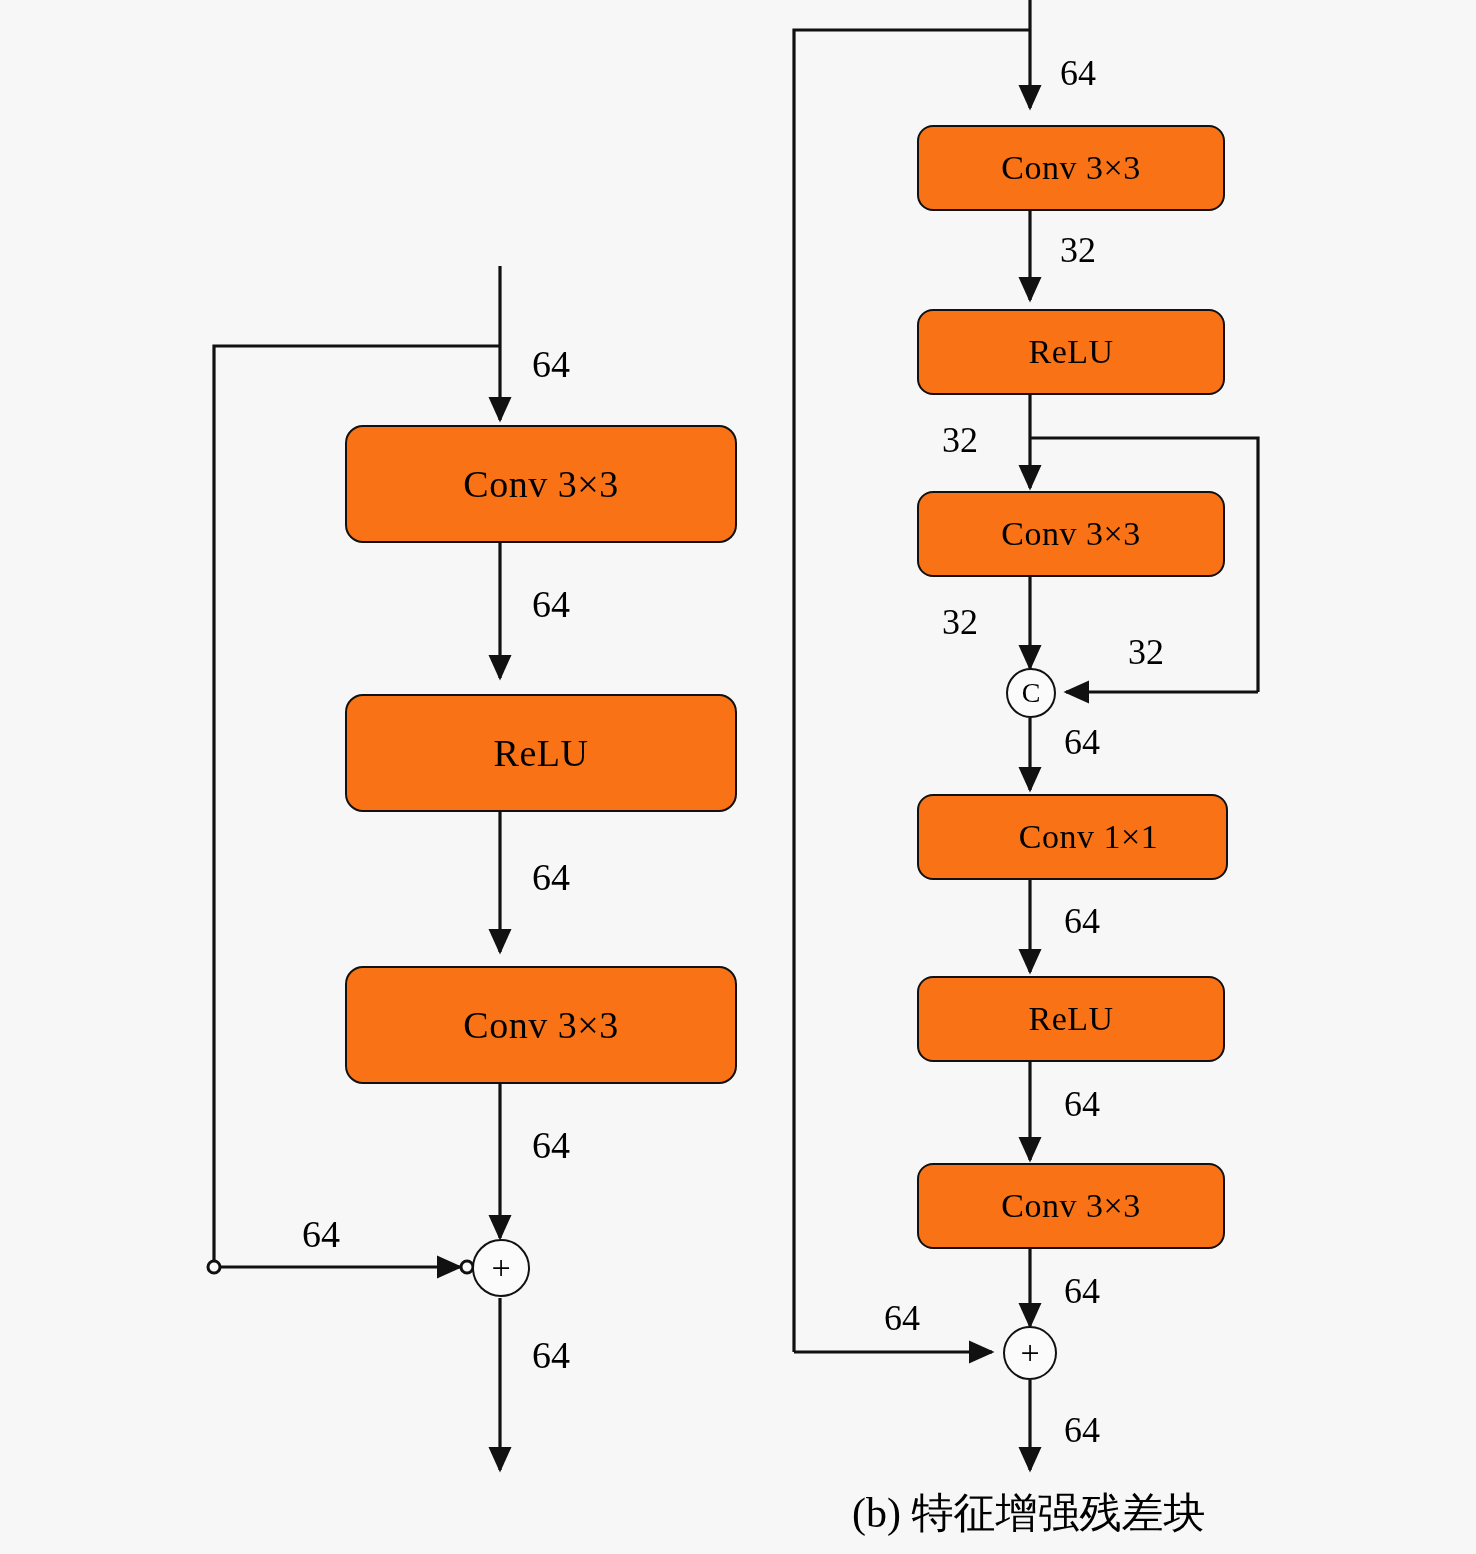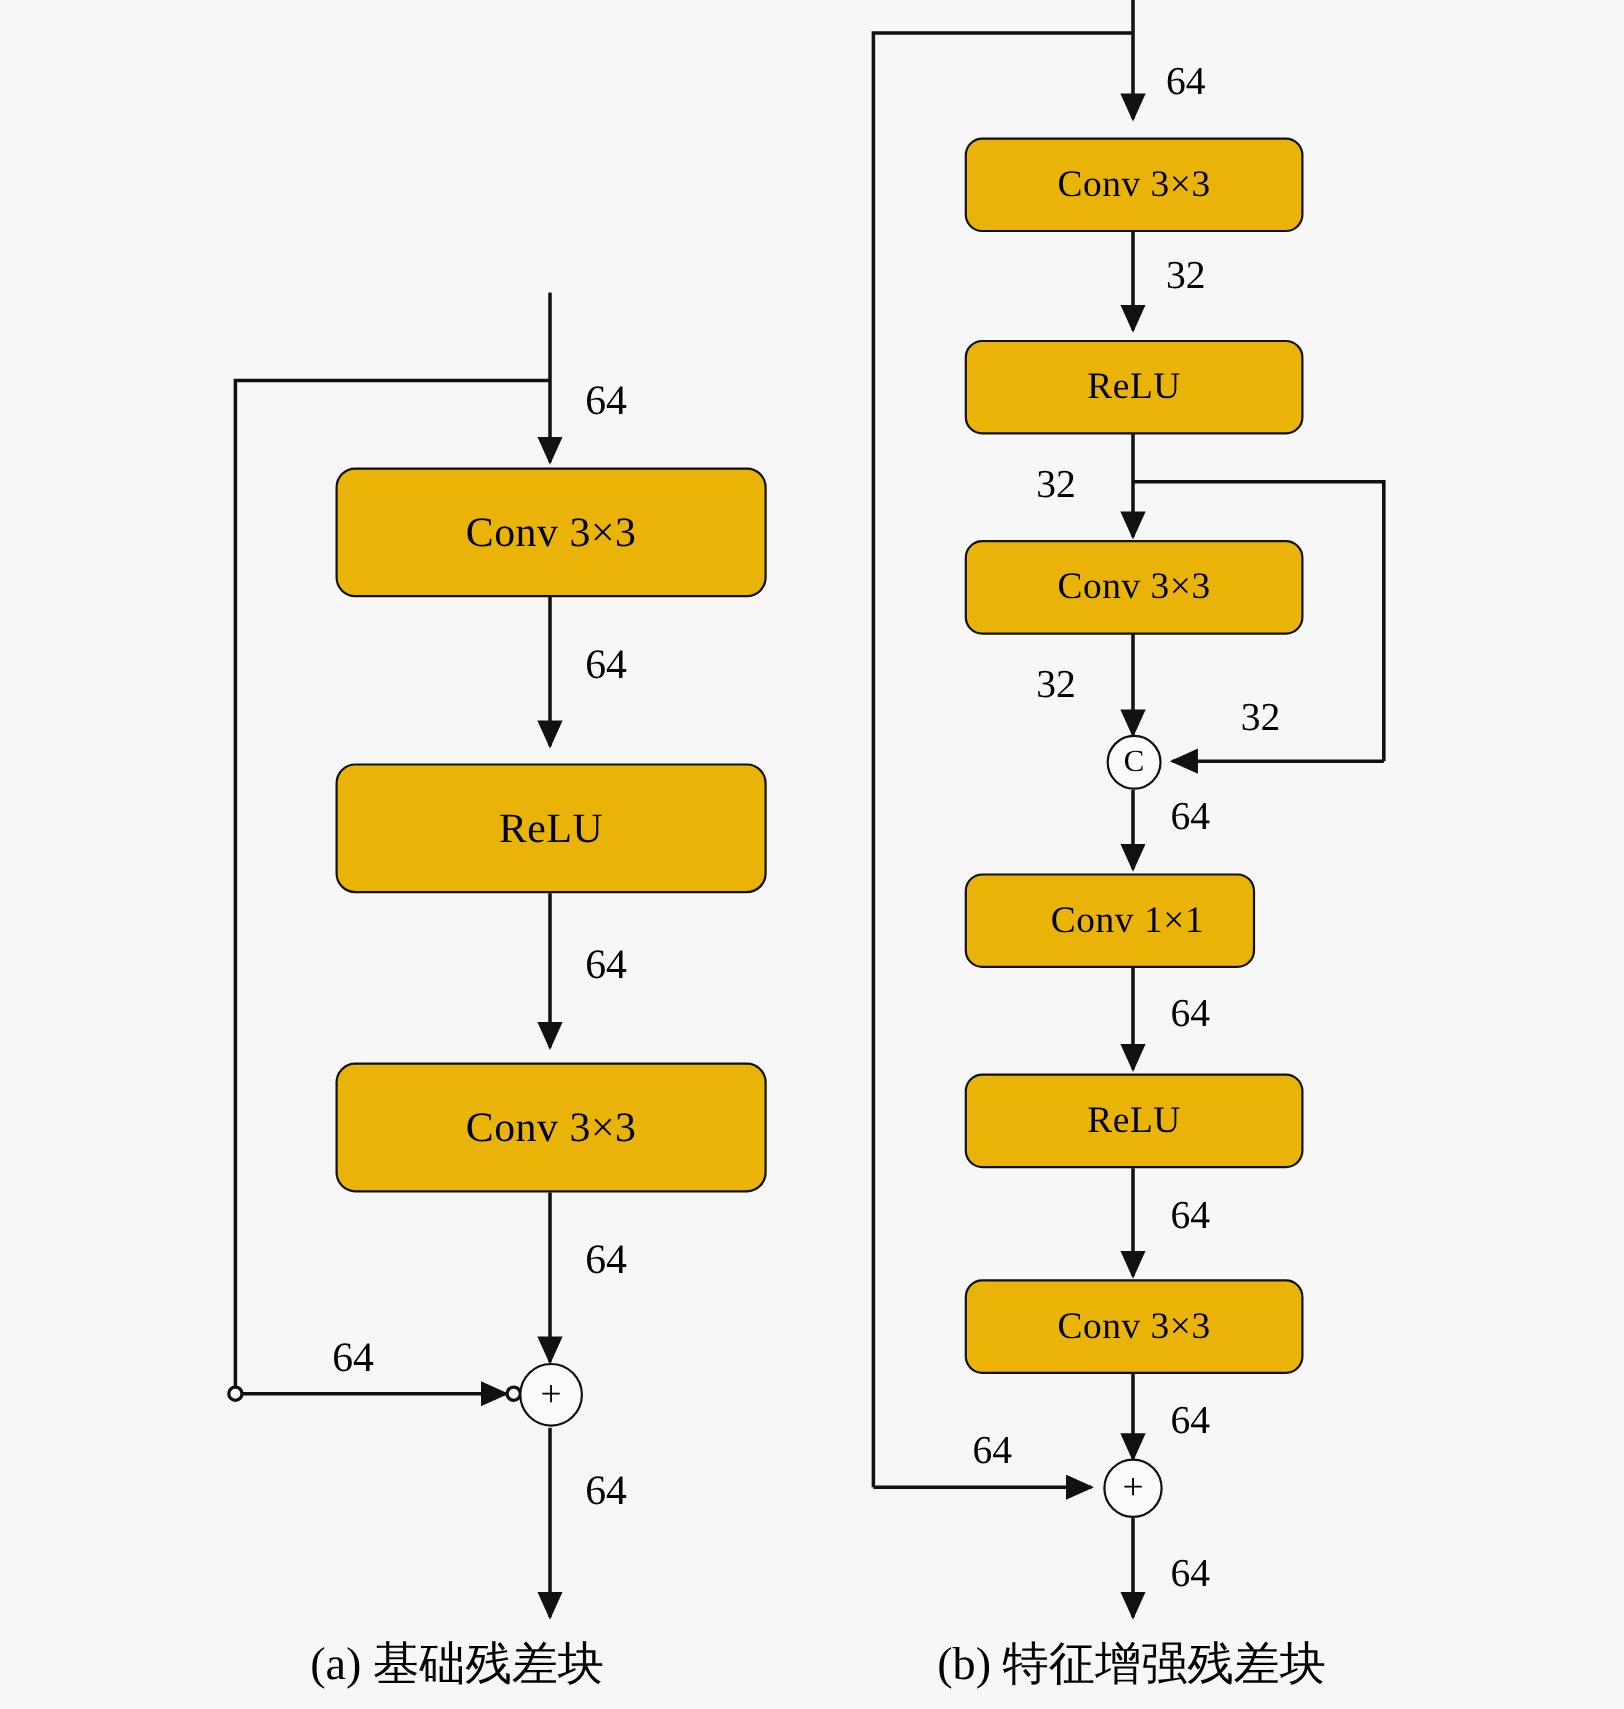--- a/index.html
+++ b/index.html
@@ -25,27 +25,28 @@
     position: absolute;
     left: 0; top: 0;
     width: 1476px;
     height: 1554px;
   }
   .node-box {
     position: absolute;
     box-sizing: border-box;
     border: 2.5px solid #111;
     border-radius: 18px;
-    background: #eab308;
+    background: #f97316;
     display: flex;
     align-items: center;
     justify-content: center;
     font-size: 38px;
     line-height: 1;
     letter-spacing: 0.5px;
+    margin-left: 40px;
   }
   .node-box.small {
     border-radius: 16px;
     font-size: 34px;
     border-width: 2.5px;
   }
   .edge-label {
     position: absolute;
     font-size: 38px;
     line-height: 1;
@@ -157,21 +158,21 @@
   </div>
   <div class="node-box small" style="left:877px; top:309px; width:308px; height:86px;">
     <span>ReLU</span>
   </div>
   <div class="node-box small" style="left:877px; top:491px; width:308px; height:86px;">
     <span>Conv 3×3</span>
   </div>
   <div class="op-circle concat" style="left:1006px; top:668px; width:50px; height:50px;">
     <span>C</span>
   </div>
-  <div class="node-box small" style="left:877px; top:794px; width:264px; height:86px;padding-left:32px;">
+  <div class="node-box small" style="left:877px; top:794px; width:311px; height:86px;padding-left:32px;">
     <span>Conv 1×1</span>
   </div>
   <div class="node-box small" style="left:877px; top:976px; width:308px; height:86px;">
     <span>ReLU</span>
   </div>
   <div class="node-box small" style="left:877px; top:1163px; width:308px; height:86px;">
     <span>Conv 3×3</span>
   </div>
   <div class="op-circle" style="left:1003px; top:1326px; width:54px; height:54px;">
     <span>+</span>
@@ -182,16 +183,15 @@
   <div class="edge-label small" style="left:942px; top:422px;">32</div>
   <div class="edge-label small" style="left:942px; top:604px;">32</div>
   <div class="edge-label small" style="left:1128px; top:634px;">32</div>
   <div class="edge-label small" style="left:1064px; top:724px;">64</div>
   <div class="edge-label small" style="left:1064px; top:903px;">64</div>
   <div class="edge-label small" style="left:1064px; top:1086px;">64</div>
   <div class="edge-label small" style="left:1064px; top:1273px;">64</div>
   <div class="edge-label small" style="left:884px; top:1300px;">64</div>
   <div class="edge-label small" style="left:1064px; top:1412px;">64</div>
 
-  <div class="caption" style="left:282px; top:1492px;">(a) 基础残差块</div>
   <div class="caption" style="left:852px; top:1492px;">(b) 特征增强残差块</div>
 
 </div>
 
 </body></html>

